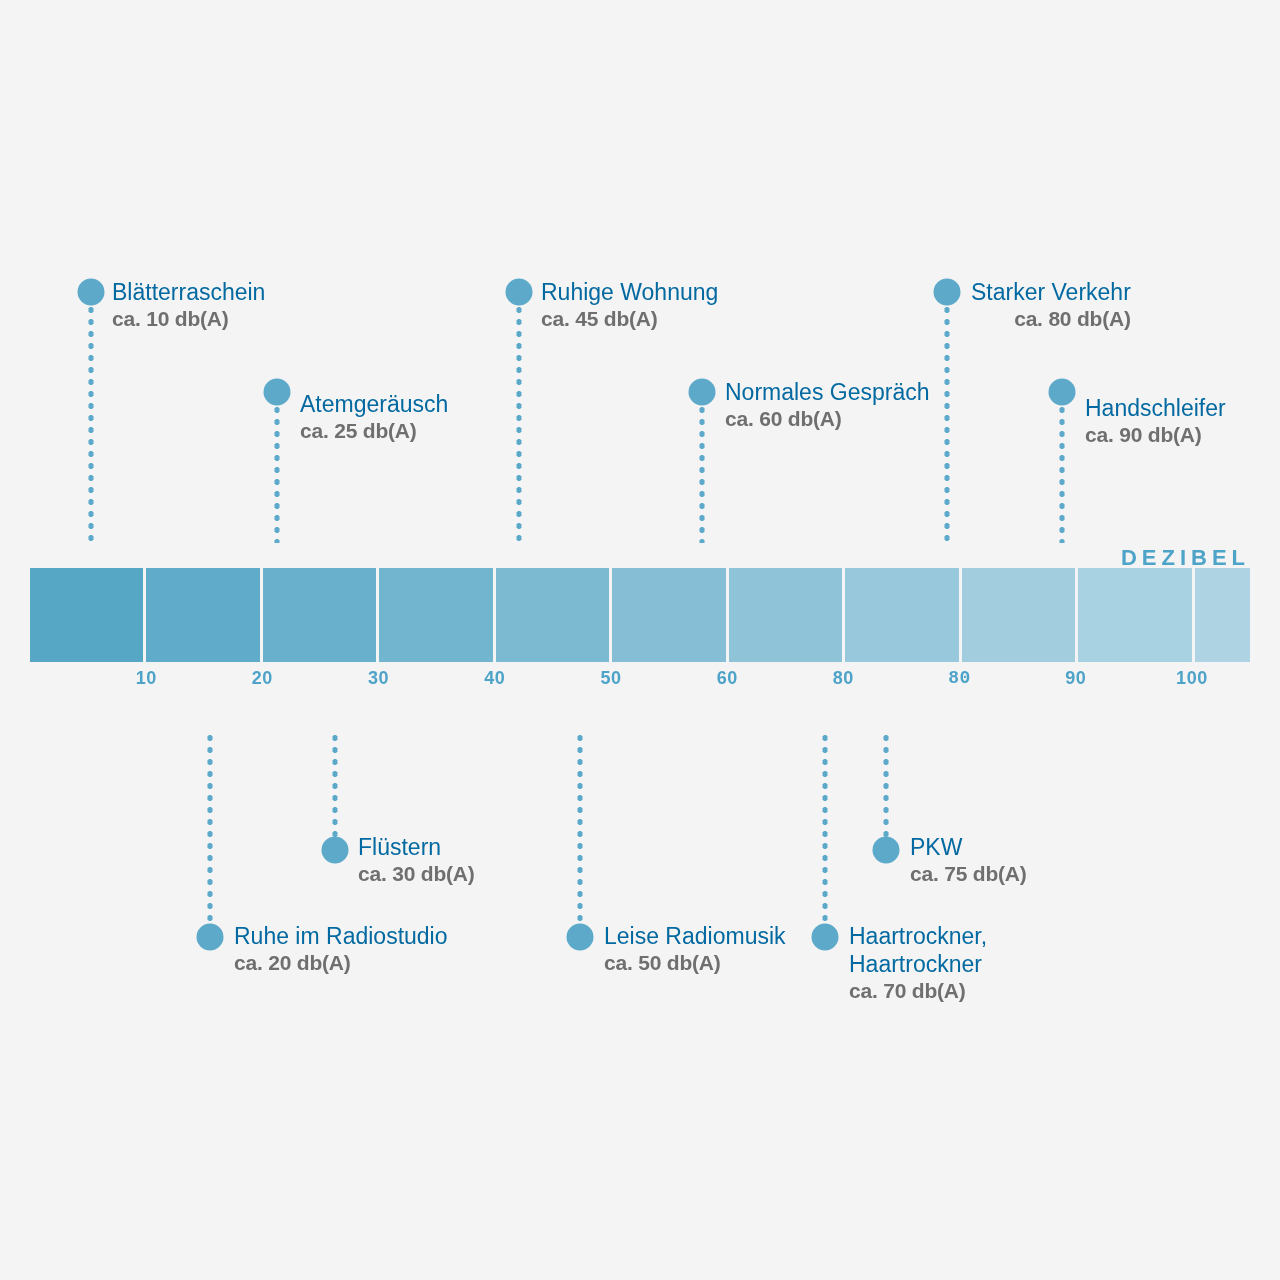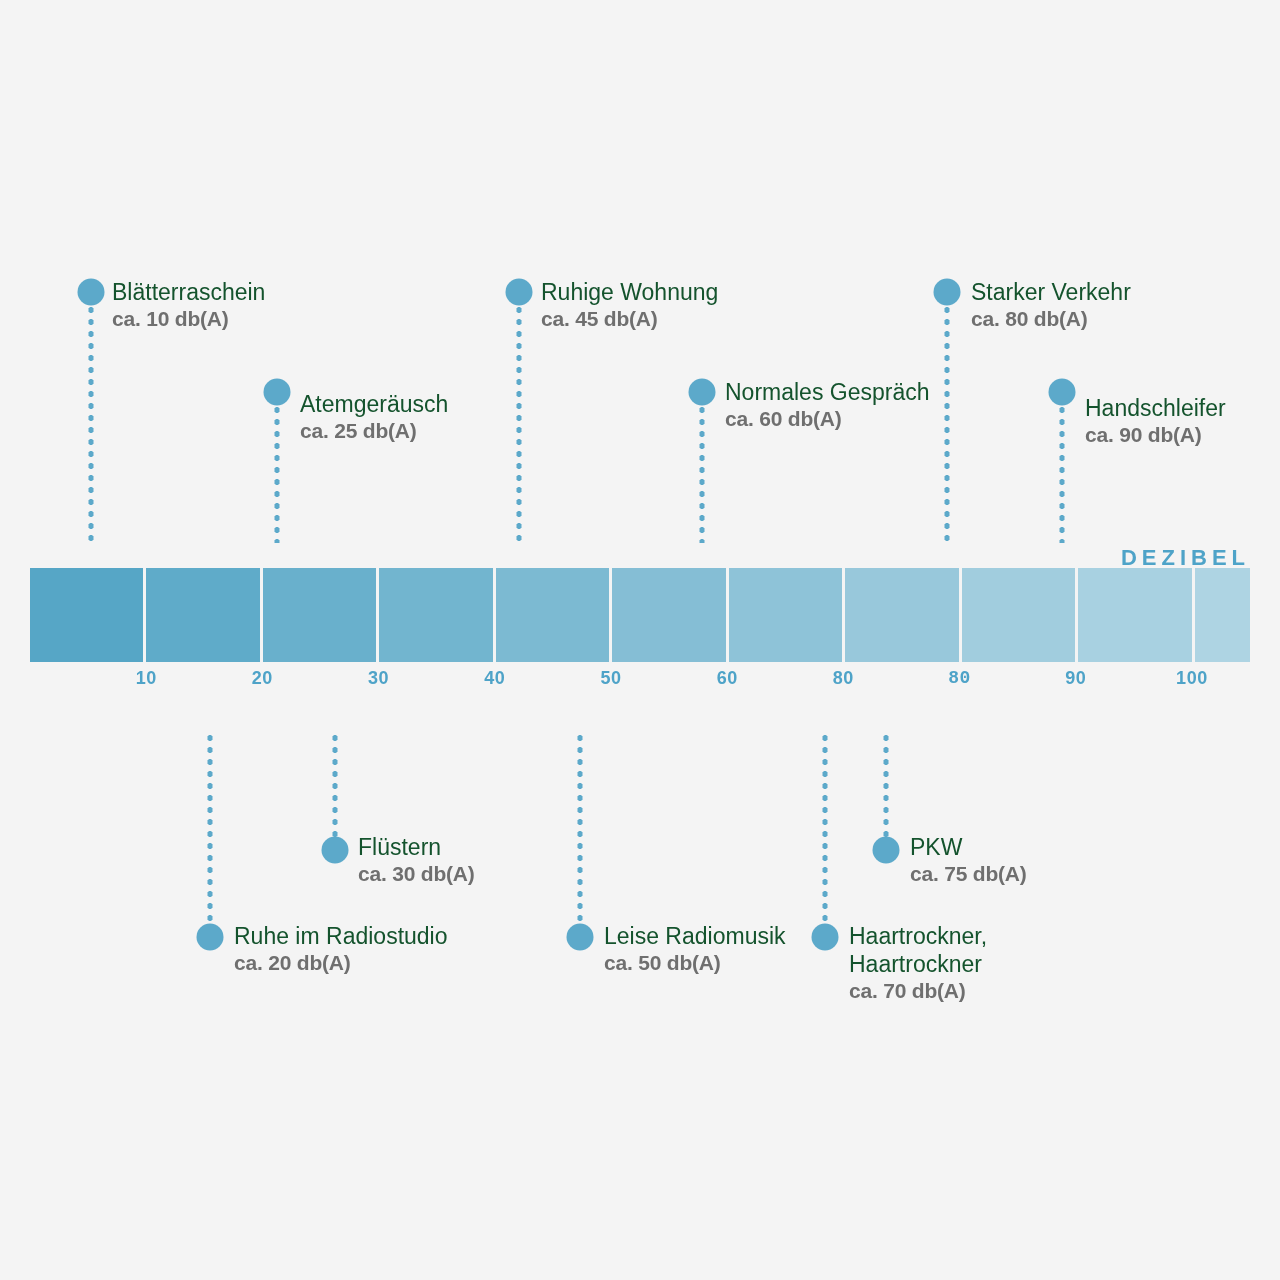--- a/index.html
+++ b/index.html
@@ -64,21 +64,21 @@
     background-image:radial-gradient(circle at 50% 50%, #5ca9ca 0 45%, rgba(0,0,0,0) 46%);
     background-size:5px 12px;
     background-repeat:repeat-y;
   }
   .lbl{
     position:absolute;
     white-space:nowrap;
     line-height:1.22;
   }
   .lbl .name{
-    color:#14532d;
+    color:#0369a1;
     font-size:23px;
     font-weight:normal;
     display:block;
   }
   .lbl .val{
     color:#6f6f6f;
     font-size:21px;
     font-weight:bold;
     display:block;
     letter-spacing:-.2px;
@@ -148,21 +148,21 @@
         <div class="stem" style="left: 702px; top: 404px; height: 139px;"></div>
         <div class="dot" style="left: 702px; top: 392px; background: rgb(92, 169, 202);"></div>
         <div class="lbl" style="left: 725px; top: 378px;">
           <span class="name">Normales Gespräch</span>
           <span class="val">ca. 60 db(A)</span>
         </div>
       </div>
       <div class="marker" style="left: 0px; top: 0px;">
         <div class="stem" style="left: 947px; top: 304px; height: 239px;"></div>
         <div class="dot" style="left: 947px; top: 292px; background: rgb(92, 169, 202);"></div>
-        <div class="lbl" style="left: 971px; top: 278px;">
+        <div class="lbl" style="left: 971px; top: 278px; text-align: right;">
           <span class="name">Starker Verkehr</span>
           <span class="val">ca. 80 db(A)</span>
         </div>
       </div>
       <div class="marker" style="left: 0px; top: 0px;">
         <div class="stem" style="left: 1062px; top: 404px; height: 139px;"></div>
         <div class="dot" style="left: 1062px; top: 392px; background: rgb(92, 169, 202);"></div>
         <div class="lbl" style="left: 1085px; top: 378px; margin-top: 16px;">
           <span class="name">Handschleifer</span>
           <span class="val">ca. 90 db(A)</span>

